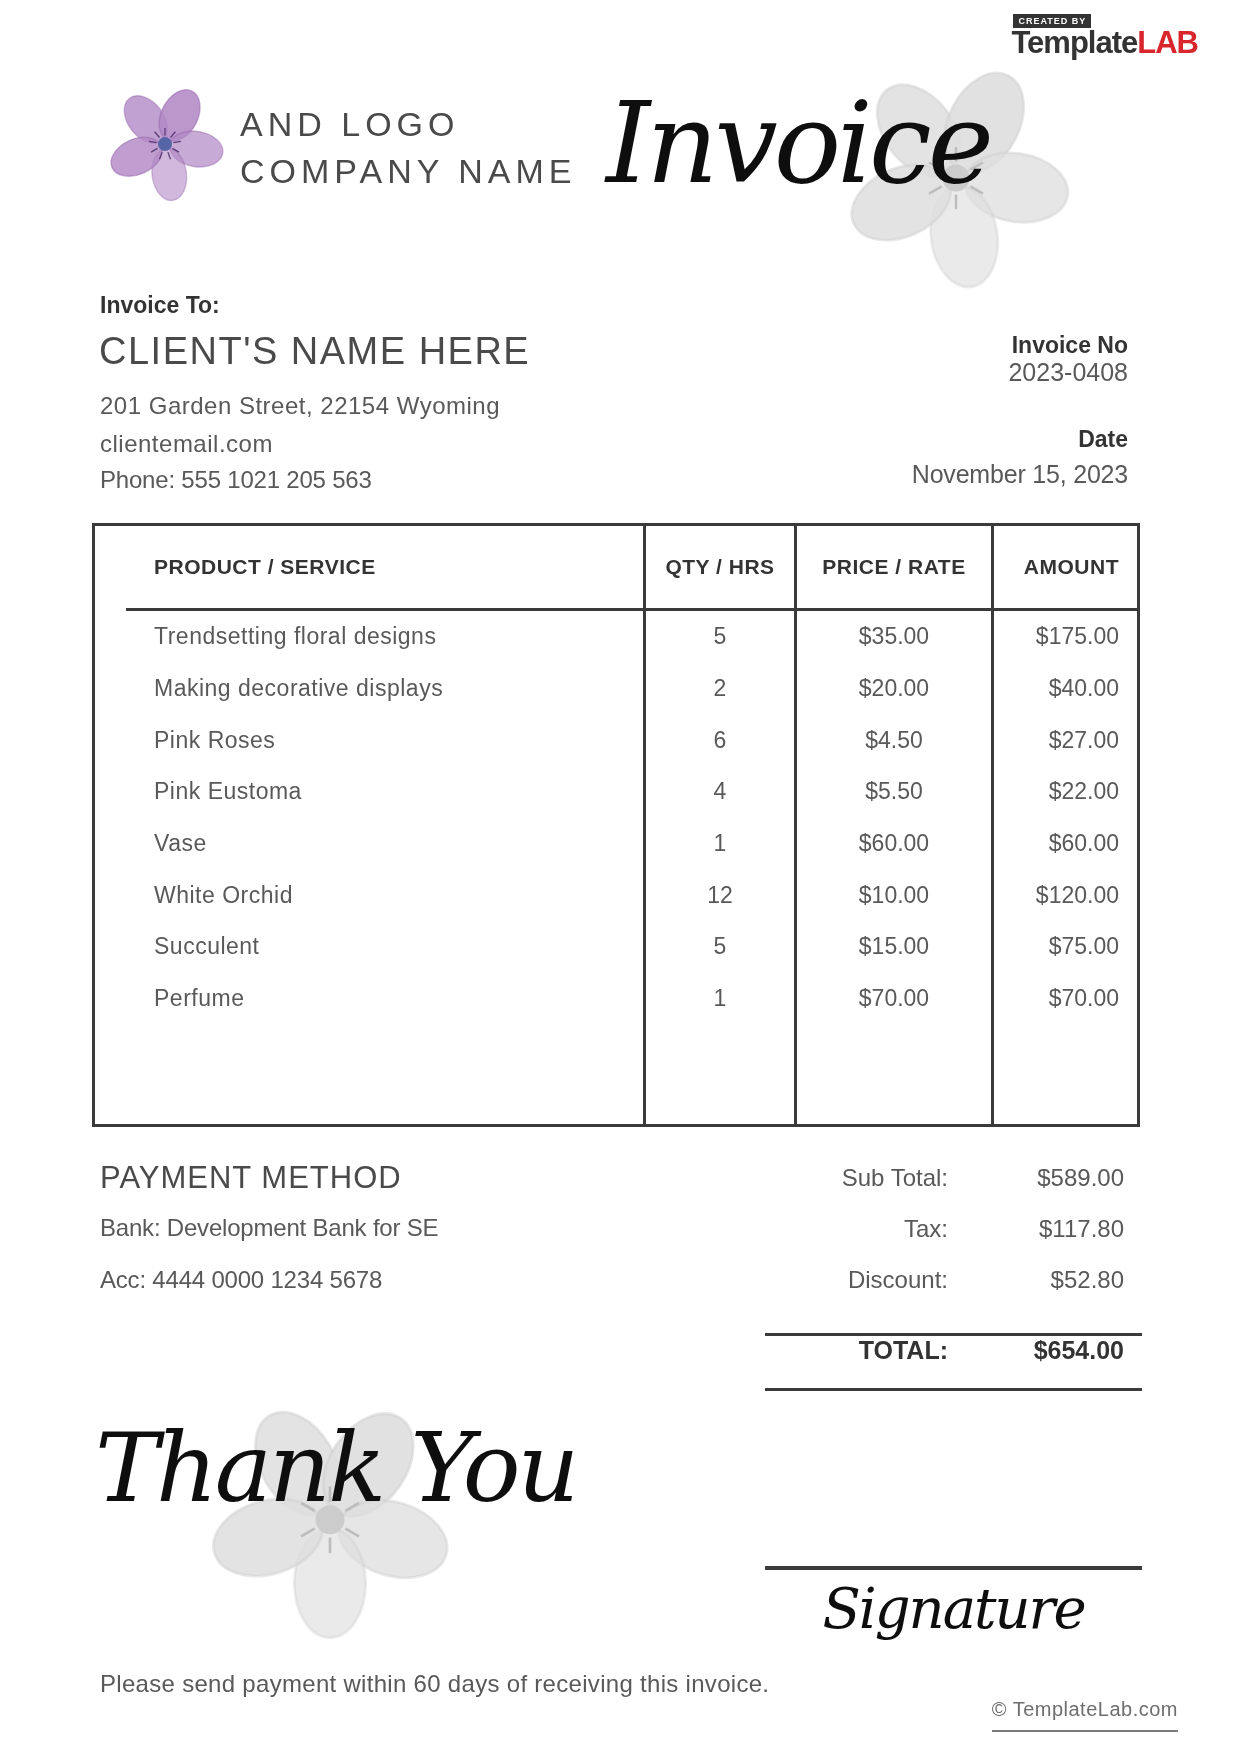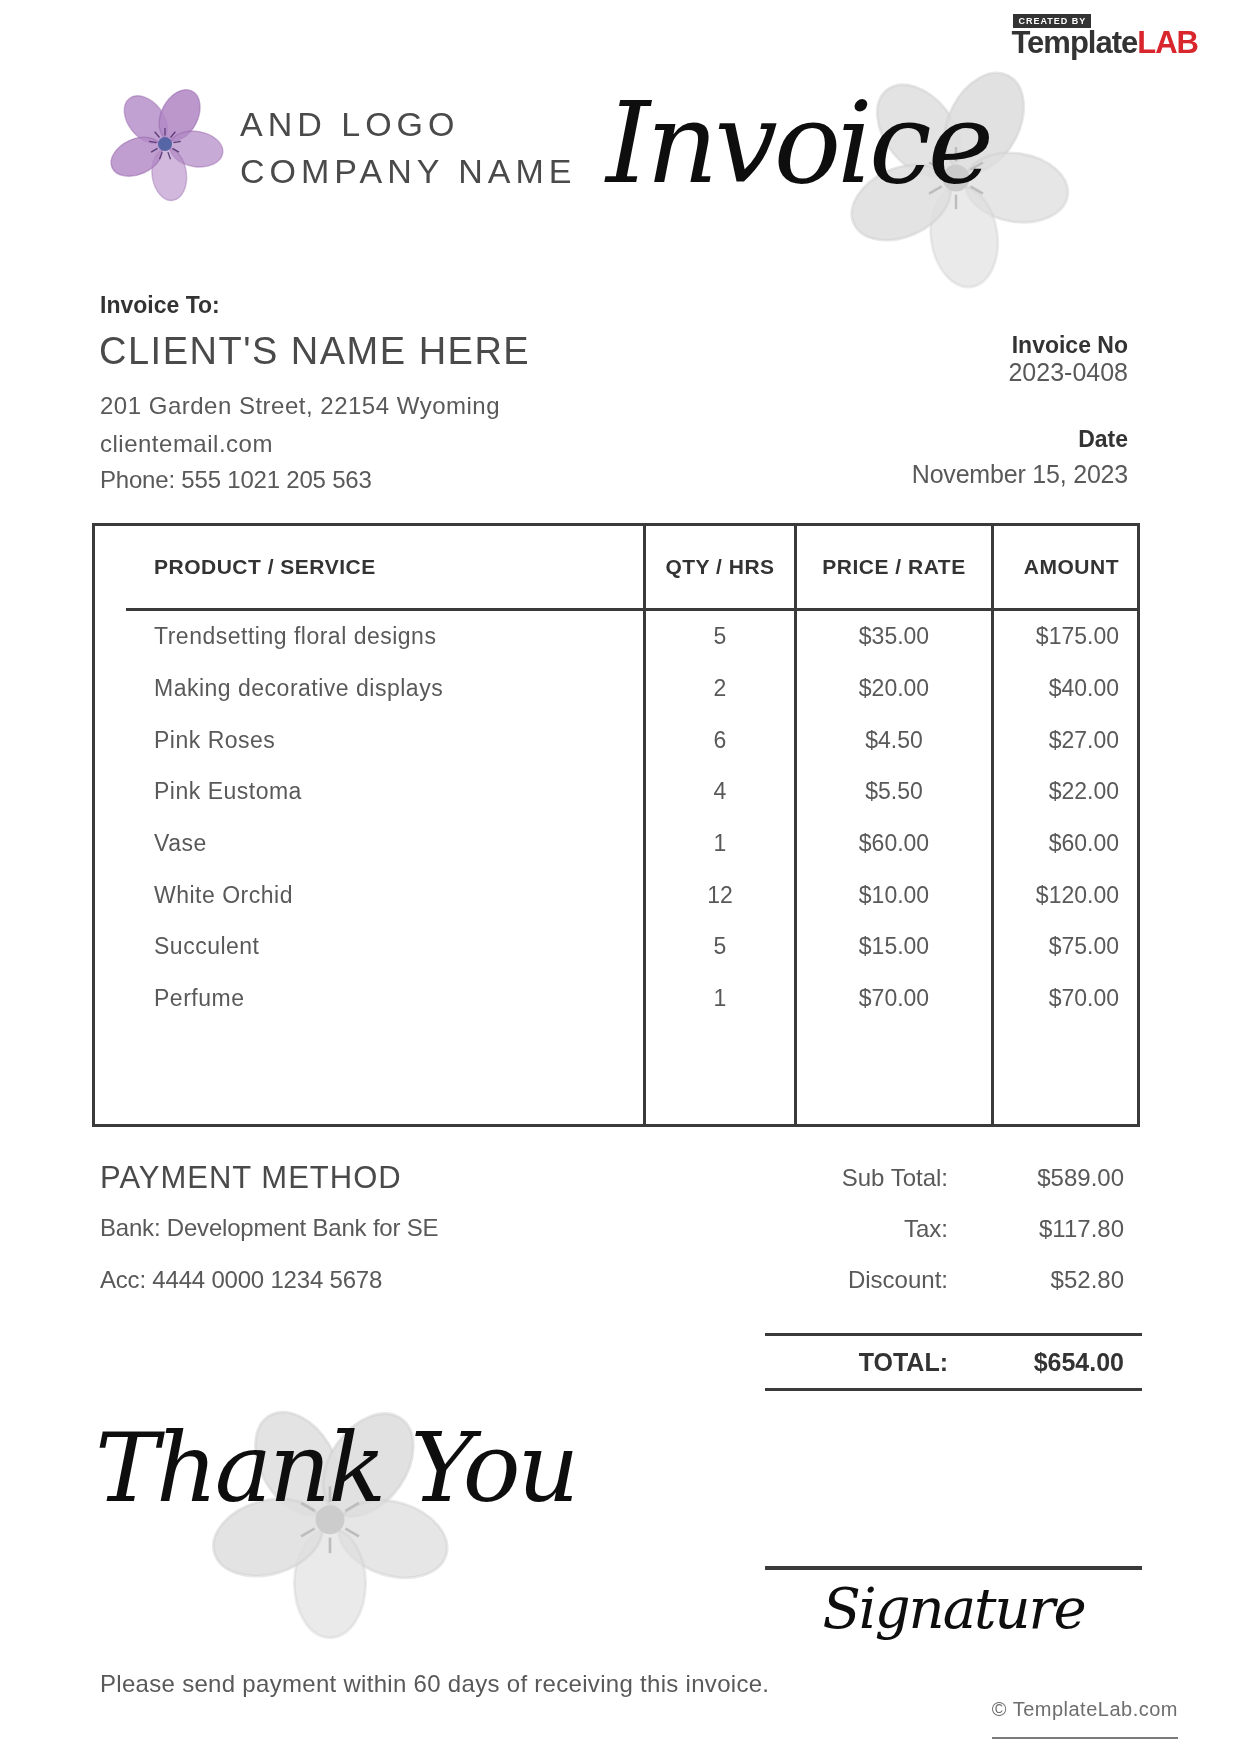--- a/index.html
+++ b/index.html
@@ -98,35 +98,35 @@
 
   
   .totals { left: 765px; top: 1152px; width: 377px; }
   .tot-row { display: flex; height: 51px; align-items: center; font-size: 24px; }
   .tot-label { flex: 1; text-align: right; }
   .tot-value { width: 194px; text-align: right; padding-right: 18px; }
   .grand-total {
     left: 765px; top: 1333px; width: 377px; height: 58px;
     border-top: 3px solid var(--ink);
     border-bottom: 3px solid var(--ink);
-    display: flex; align-items: center;
+    display: flex; 
     font-size: 25px; font-weight: bold; color: var(--text-dark);
   }
 
   
   .thankyou-script { left: 95px; top: 1412px; font-size: 96px; letter-spacing: -3px; z-index: 2; }
   .sig-line { left: 765px; top: 1566px; width: 377px; height: 4px; background: var(--ink); }
   .sig-script { left: 765px; top: 1576px; width: 377px; text-align: center; font-size: 56px; letter-spacing: -2px; }
   .footer-note { left: 100px; top: 1670px; font-size: 24px; letter-spacing: .3px; }
   .copyright {
     right: 62px; top: 1698px;
     font-size: 20px; color: var(--link-gray);
     text-decoration: none;
     border-bottom: 2px solid #7a7a7a;
-    padding-bottom: 16px;
+    padding-bottom: 9px;
     letter-spacing: .5px;
     font-stretch: condensed;
   }
 
   
   .flower { position: absolute; }
   .flower-company { left: 106px; top: 76px;  width: 118px; height: 134px; }
   .flower-invoice { left: 840px; top: 62px;  width: 232px; height: 228px; z-index: 1; }
   .flower-thanks  { left: 205px; top: 1395px; width: 250px; height: 245px; z-index: 1; }
   .petal-p { fill: var(--flower-purple); stroke: var(--flower-purple-edge); stroke-width: 2.5; }

